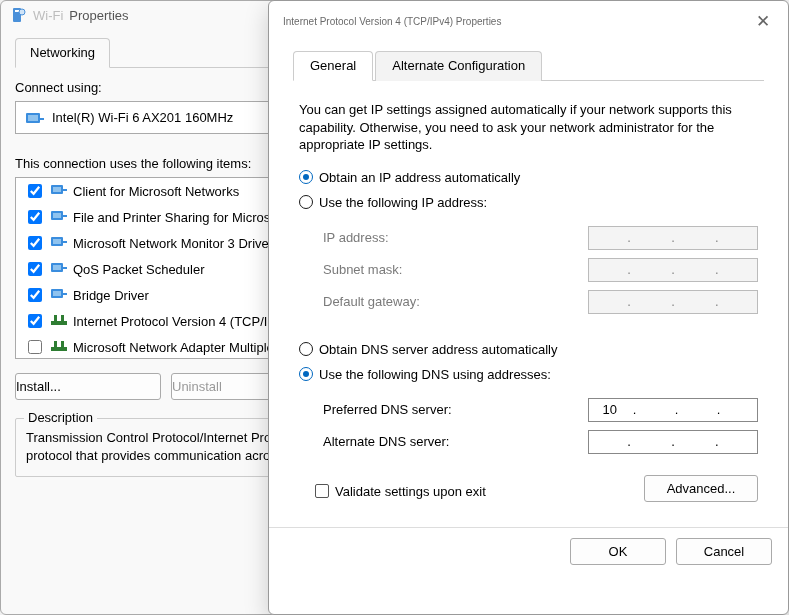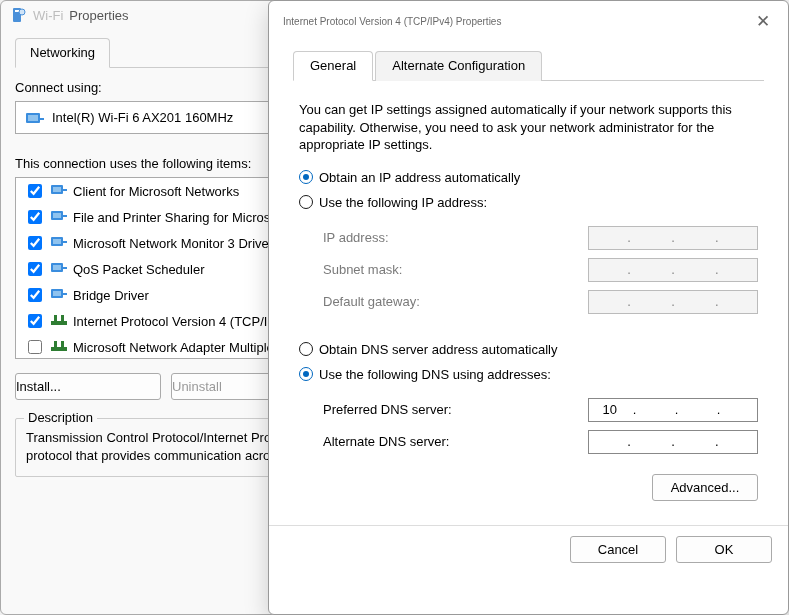--- a/index.html
+++ b/index.html
@@ -259,21 +259,25 @@
             <span>&nbsp;&nbsp;</span>
             <span class="ip-dot">.</span>
             <span>&nbsp;&nbsp;</span>
             <span class="ip-dot">.</span>
             <span>&nbsp;&nbsp;</span>
           </span>
       </div>
     </div>
 
     <div class="adv-row">
-      <div class="wbtn" style="width:106px;">Advanced...</div>
+      <div class="checkbox-row" style="margin-right:auto; padding-left:16px;">
+        <span class="chk"></span>
+        <span>Validate settings upon exit</span>
+      </div>
+      <div class="wbtn" style="width:114px;">Advanced...</div>
     </div>
   </div>
   <div class="front-sep"></div>
   <div class="front-footer">
+    <div class="wbtn">OK</div>
     <div class="wbtn">Cancel</div>
-    <div class="wbtn">OK</div>
   </div>
 </div>
 
 </body></html>

